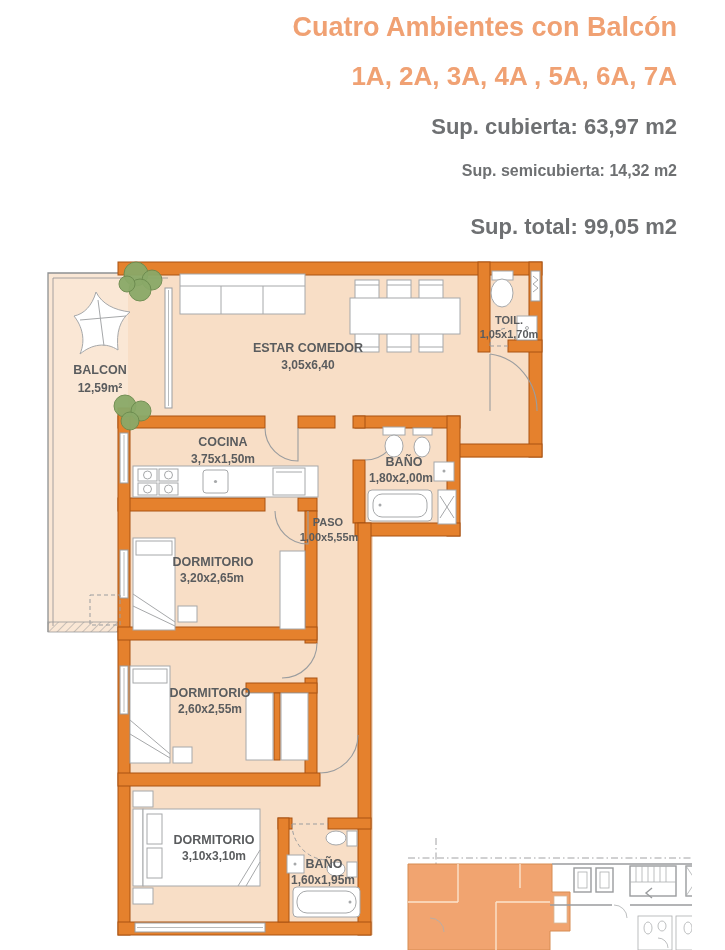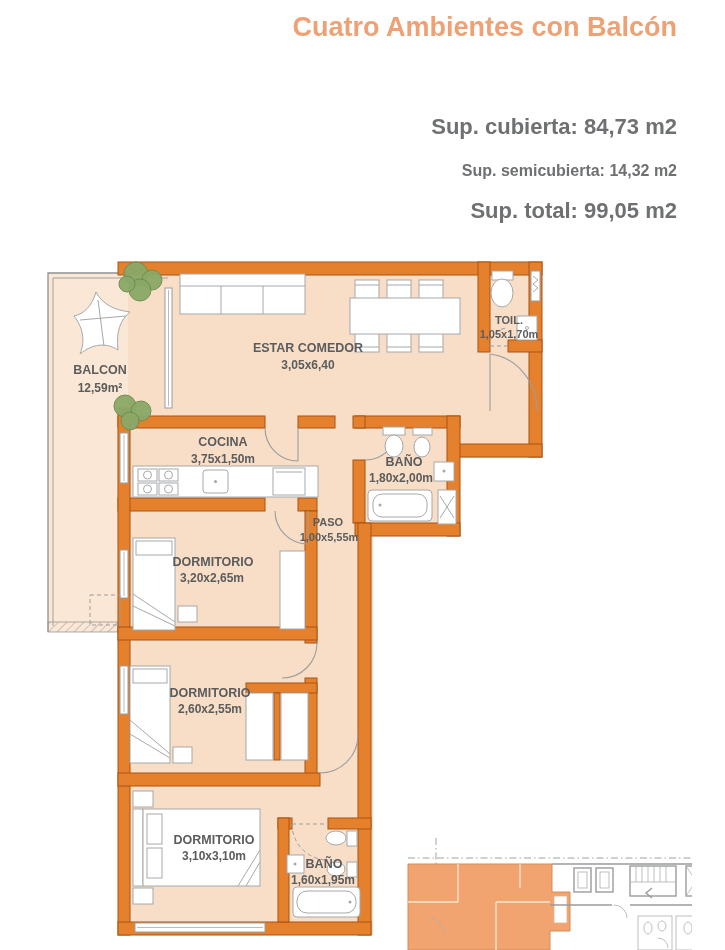--- a/index.html
+++ b/index.html
@@ -3,21 +3,21 @@
 <meta charset="utf-8">
 <style>
   html,body{margin:0;padding:0;background:#fff;}
   .page{position:relative;width:692px;height:950px;background:#ffffff;overflow:hidden;
         font-family:"Liberation Sans",sans-serif;}
   .hline{position:absolute;right:15px;white-space:nowrap;font-weight:bold;}
   .title{top:12px;font-size:27px;color:#F0A173;}
   .units{top:61px;font-size:26px;color:#F0A173;}
   .sup1{top:114px;font-size:22px;color:#6E7072;}
   .sup2{top:162px;font-size:16px;color:#6E7072;}
-  .sup3{top:198px;font-size:22px;color:#6E7072;}
+  .sup3{top:214px;font-size:22px;color:#6E7072;}
   .planwrap{position:absolute;left:40px;top:258px;width:505px;height:692px;}
   .keywrap{position:absolute;left:400px;top:838px;width:325px;height:112px;}
   .wall{fill:#E5812D;stroke:#A95312;stroke-width:1;}
   .floor{fill:#F8DEC6;stroke:none;}
   .bfloor{fill:#FAE7D5;stroke:none;}
   .furn{fill:#ffffff;stroke:#A6A8AA;stroke-width:1;}
   .furnln{fill:none;stroke:#A6A8AA;stroke-width:1;}
   .arc{fill:none;stroke:#9B9D9F;stroke-width:1.1;}
   .dash{fill:none;stroke:#9B9D9F;stroke-width:1;stroke-dasharray:4 3;}
   .win{fill:#ffffff;stroke:#9B9D9F;stroke-width:1;}
@@ -31,21 +31,22 @@
   .kgray{fill:none;stroke:#9A9C9E;stroke-width:1.4;}
   .kthin{fill:none;stroke:#ACAEB0;stroke-width:.8;}
   .kdash{fill:none;stroke:#8A8C8E;stroke-width:.8;stroke-dasharray:7 3 1.5 3;}
 </style>
 </head>
 <body>
 
 <div class="page">
 
   <div class="hline title">Cuatro Ambientes con Balcón</div>
-  <div class="hline sup1">Sup. cubierta: 84,73 m2</div>
+  <div class="hline units">1A, 2A, 3A, 4A , 5A, 6A, 7A</div>
+  <div class="hline sup1">Sup. cubierta: 63,97 m2</div>
   <div class="hline sup2">Sup. semicubierta: 14,32 m2</div>
   <div class="hline sup3">Sup. total: 99,05 m2</div>
 
   <div class="planwrap">
   <svg width="505" height="692" viewBox="0 0 505 692">
     <defs>
       <pattern id="hatch" width="6" height="6" patternUnits="userSpaceOnUse" patternTransform="rotate(45)">
         <line x1="0" y1="0" x2="0" y2="6" stroke="#9A9A9A" stroke-width="1"></line>
       </pattern>
     </defs>

